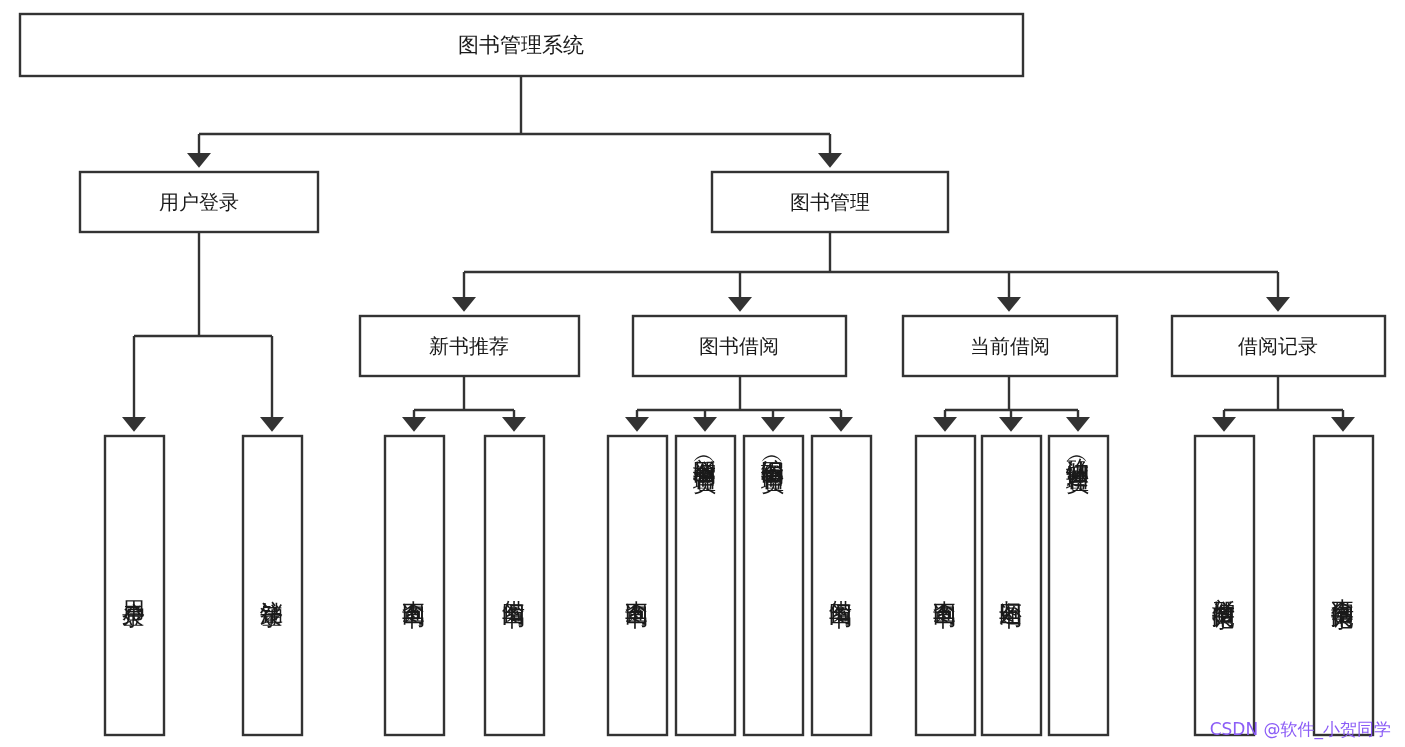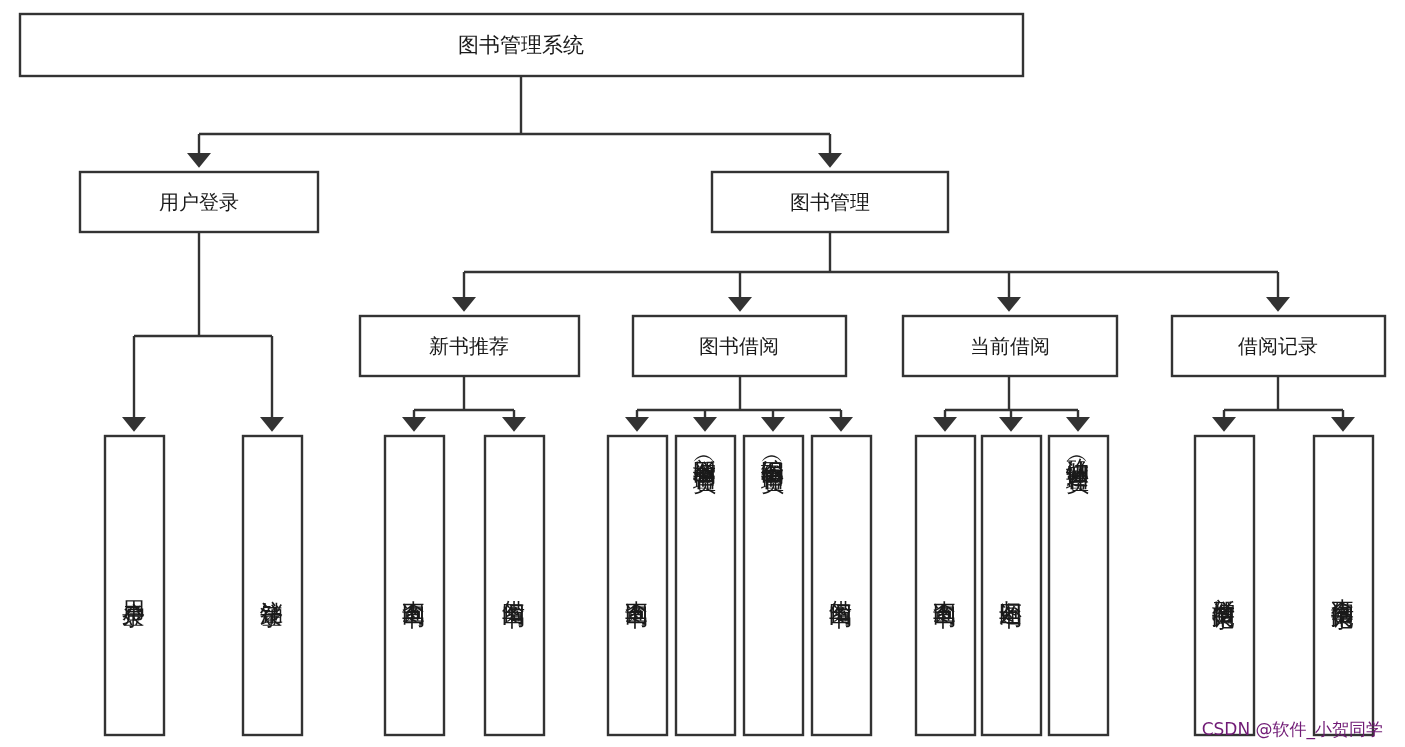--- a/index.html
+++ b/index.html
@@ -54,25 +54,25 @@
     white-space: nowrap;
     text-align: center;
   }
   .connector {
     stroke: #333333;
     stroke-width: 2.4;
     fill: none;
   }
   .watermark {
     position: absolute;
-    right: 22px;
+    right: 14px;
     bottom: 6px;
     font-family: "DejaVu Sans", "Liberation Sans", sans-serif;
     font-size: 17px;
-    color: #701a75;
+    color: #8b5cf6;
     white-space: nowrap;
   }
 </style>
 </head>
 <body>
 
 <div id="diagram-root">
 
   <svg class="diagram" viewBox="0 0 1405 747">
     <defs>

